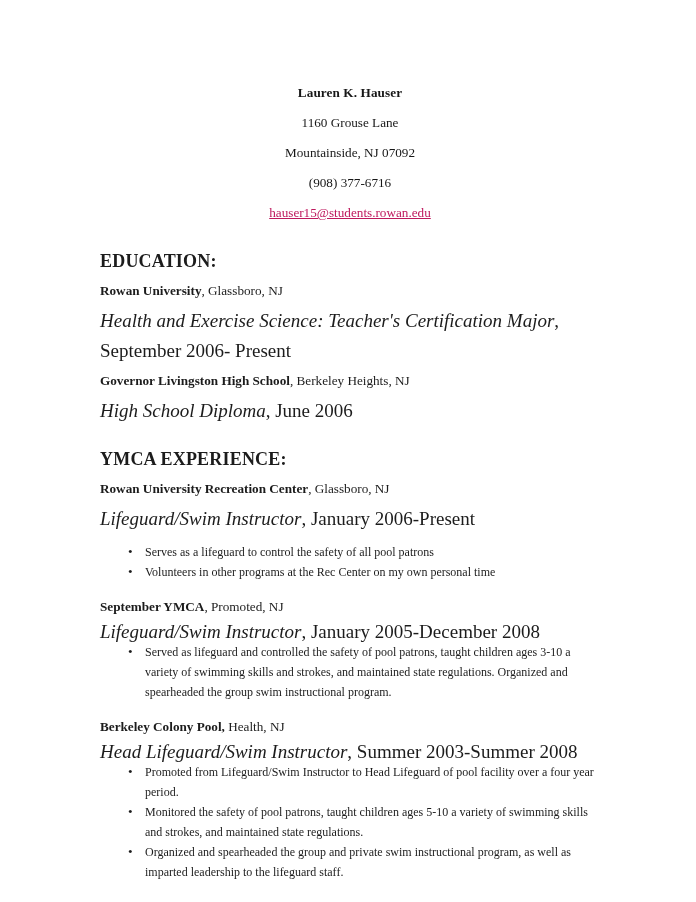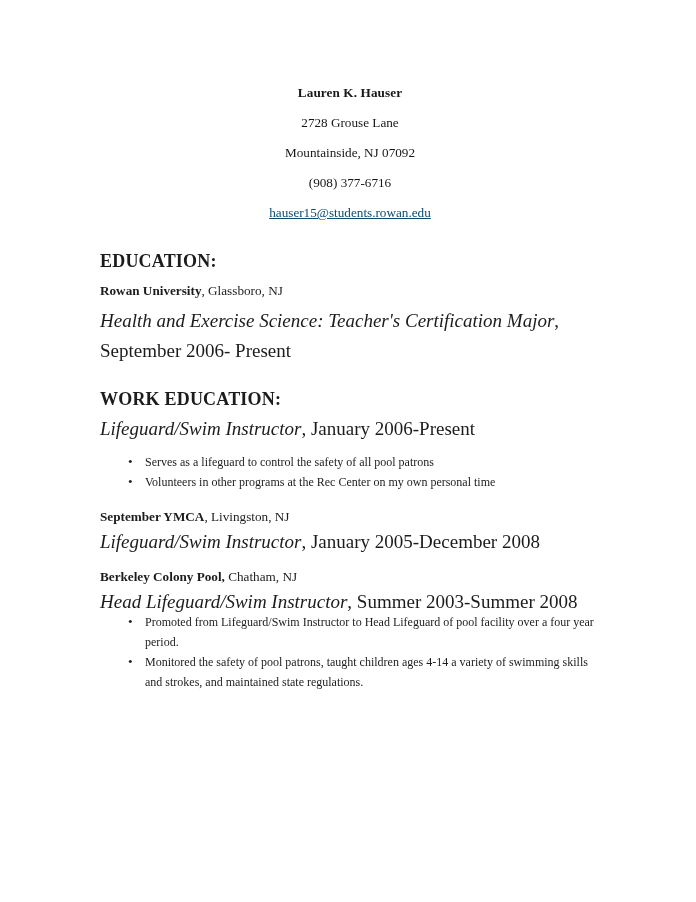--- a/index.html
+++ b/index.html
@@ -38,21 +38,21 @@
     line-height: 30px;
     color: #171717;
     white-space: nowrap;
   }
   .hdr-name {
     font-weight: bold;
     letter-spacing: .1px;
   }
   .hdr-email a,
   .hdr-email {
-    color: #0c4a6e;
+    color: #be185d;
     text-decoration: underline;
     text-underline-offset: 1px;
     text-align: right;
   }
   .hdr-email {
     cursor: pointer;
   }
 
   
   .section {
@@ -113,21 +113,21 @@
   .gap-md { height: 18px; }
 </style>
 </head>
 <body>
 
 <div class="page">
   <div class="content">
 
     <div>
       <div class="hdr-line hdr-name">Lauren K. Hauser</div>
-      <div class="hdr-line">2728 Grouse Lane</div>
+      <div class="hdr-line">1160 Grouse Lane</div>
       <div class="hdr-line">Mountainside, NJ 07092</div>
       <div class="hdr-line">(908) 377-6716</div>
       <div class="hdr-line">
         <span class="hdr-email">hauser15@students.rowan.edu</span>
       </div>
     </div>
 
     <div class="gap-md"></div>
 
     <div class="section">
@@ -135,58 +135,73 @@
 
       <div>
         <div class="entry-org">
           <b>Rowan University</b><span>, Glassboro, NJ</span>
         </div>
         <div class="entry-role">
           <i>Health and Exercise Science: Teacher's Certification Major</i><span>, September 2006- Present</span>
         </div>
       </div>
 
+      <div>
+        <div class="entry-org">
+          <b>Governor Livingston High School</b><span>, Berkeley Heights, NJ</span>
+        </div>
+        <div class="entry-role">
+          <i>High School Diploma</i><span>, June 2006</span>
+        </div>
+      </div>
     </div>
 
     <div class="gap-md"></div>
 
     <div class="section">
-      <div class="sec-head">WORK EDUCATION:</div>
-
-      <div>
+      <div class="sec-head">YMCA EXPERIENCE:</div>
+
+      <div>
+        <div class="entry-org">
+          <b>Rowan University Recreation Center</b><span>, Glassboro, NJ</span>
+        </div>
         <div class="entry-role">
           <i>Lifeguard/Swim Instructor</i><span>, January 2006-Present</span>
         </div>
         <ul class="bullets spaced">
           <li>Serves as a lifeguard to control the safety of all pool patrons</li>
           <li>Volunteers in other programs at the Rec Center on my own personal time</li>
         </ul>
       </div>
 
       <div class="gap-sm"></div>
 
       <div>
         <div class="entry-org">
-          <b>September YMCA</b><span>, Livingston, NJ</span>
+          <b>September YMCA</b><span>, Promoted, NJ</span>
         </div>
         <div class="entry-role tight">
           <i>Lifeguard/Swim Instructor</i><span>, January 2005-December 2008</span>
         </div>
+        <ul class="bullets">
+          <li>Served as lifeguard and controlled the safety of pool patrons, taught children ages 3-10 a variety of swimming skills and strokes, and maintained state regulations. Organized and spearheaded the group swim instructional program.</li>
+        </ul>
       </div>
 
       <div class="gap-sm"></div>
 
       <div>
         <div class="entry-org">
-          <b>Berkeley Colony Pool,</b><span> Chatham, NJ</span>
+          <b>Berkeley Colony Pool,</b><span> Health, NJ</span>
         </div>
         <div class="entry-role tight">
           <i>Head Lifeguard/Swim Instructor</i><span>, Summer 2003-Summer 2008</span>
         </div>
         <ul class="bullets">
           <li>Promoted from Lifeguard/Swim Instructor to Head Lifeguard of pool facility over a four year period.</li>
-          <li>Monitored the safety of pool patrons, taught children ages 4-14 a variety of swimming skills and strokes, and maintained state regulations.</li>
+          <li>Monitored the safety of pool patrons, taught children ages 5-10 a variety of swimming skills and strokes, and maintained state regulations.</li>
+          <li>Organized and spearheaded the group and private swim instructional program, as well as imparted leadership to the lifeguard staff.</li>
         </ul>
       </div>
     </div>
 
   </div>
 </div>
 
 </body></html>

